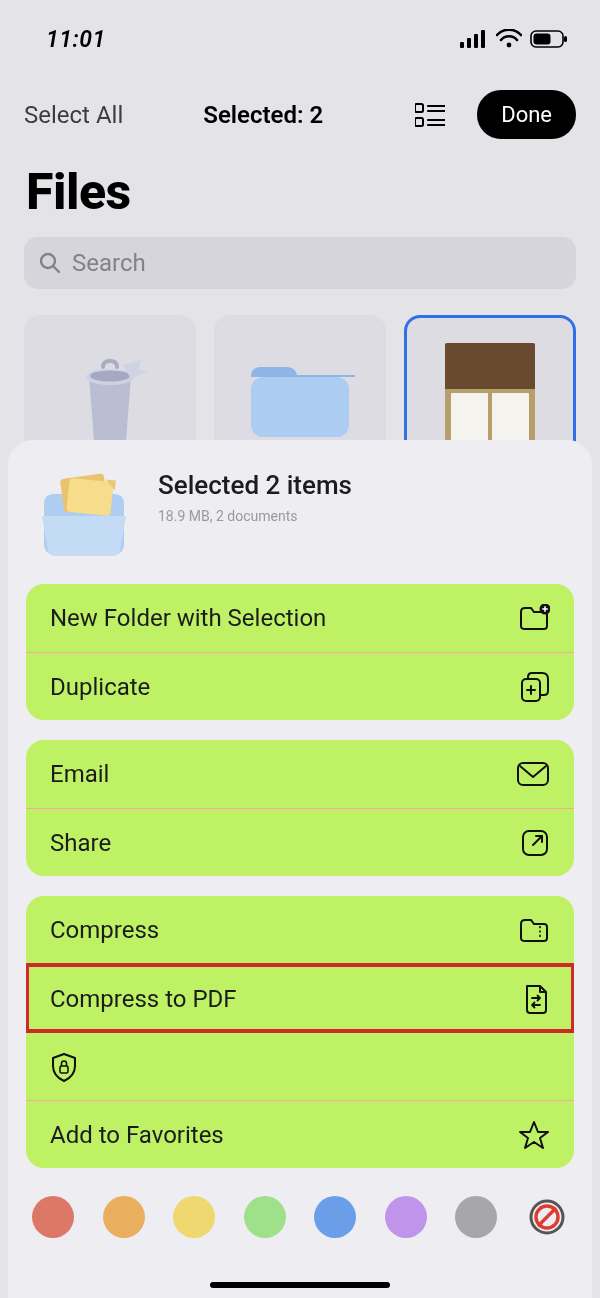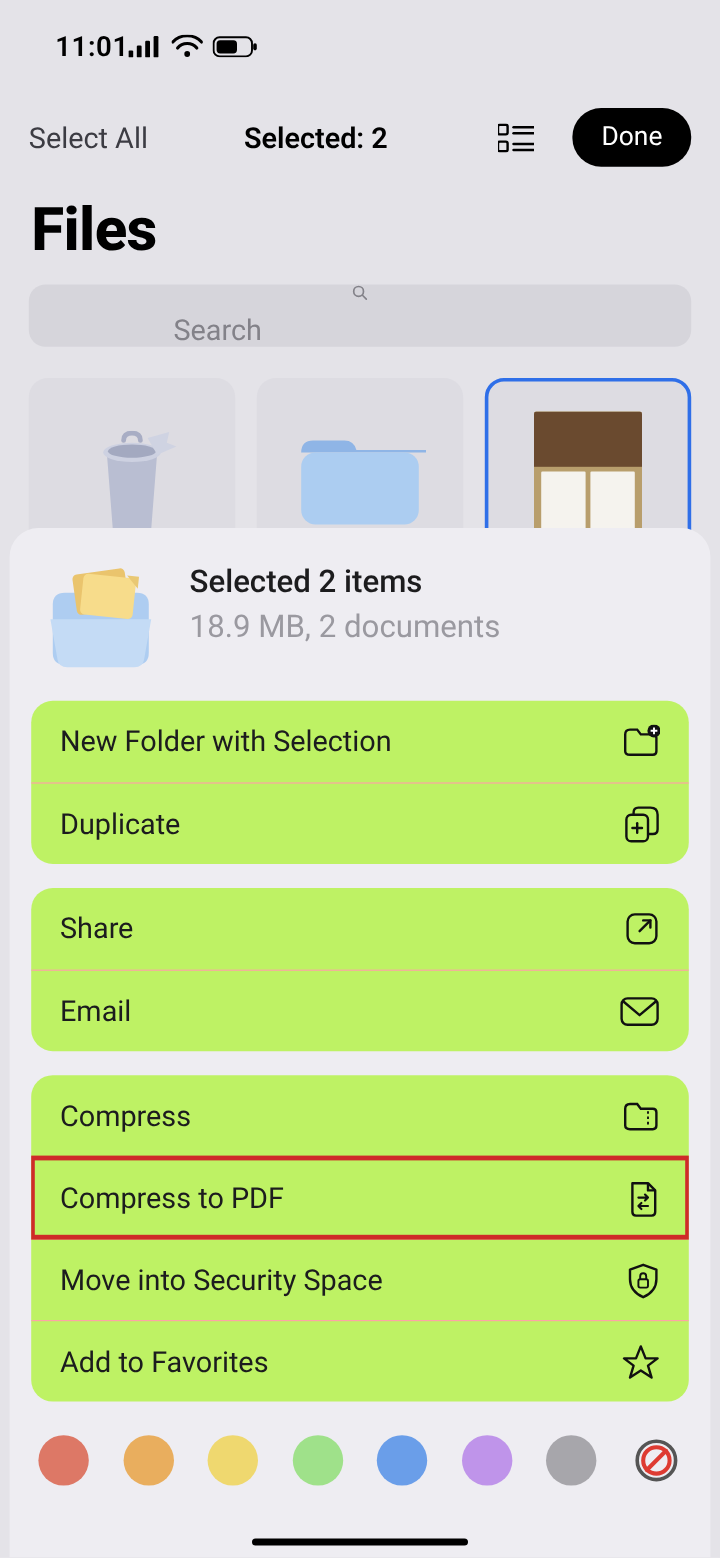--- a/index.html
+++ b/index.html
@@ -1,56 +1,56 @@
 <!DOCTYPE html>
 <html><head>
 <meta charset="utf-8">
 <style>
   * { box-sizing: border-box; margin: 0; padding: 0; font-family: -apple-system, BlinkMacSystemFont, "Segoe UI", Roboto, Helvetica, Arial, sans-serif; }
   html, body { width: 600px; height: 1298px; background: #e4e3e8; overflow: hidden; position: relative; }
 
   
-  .status-bar { display:flex; justify-content:flex-start; align-items:center; padding: 28px 32px 10px 46px; height:60px; }
+  .status-bar { display:flex; justify-content:space-between; align-items:center; padding: 28px 32px 10px 46px; height:60px;font-style:italic; }
   .status-time { font-size:23px; font-weight:600; letter-spacing:0.5px; }
   .status-right { display:flex; align-items:center; gap:8px; }
   .status-right svg { display:block; }
 
   
   .toolbar { display:flex; align-items:center; padding: 30px 24px 6px 24px; gap: 12px; }
   .tb-left { font-size:24px; color:#3c3c43; }
   .tb-center { flex:1; text-align:center; font-size:24px; font-weight:600; }
   .tb-icons { width:38px; height:38px; margin-left:8px; margin-right:16px; display:flex; align-items:center; justify-content:center; }
   .done-btn { background:#000; color:#fff; border:none; border-radius:24px; font-size:22px; font-weight:400; padding:12px 24px; }
 
   
   .page-title { font-size:50px; font-weight:800; padding: 18px 38px 8px 26px; letter-spacing:-0.5px; }
 
   
-  .search-wrap { margin: 8px 24px 0 24px; background:#d6d5db; border-radius:14px; height:52px; display:flex; align-items:center; padding:0 14px; gap:10px;flex-direction:column; }
+  .search-wrap { margin: 8px 24px 0 24px; background:#d6d5db; border-radius:14px; height:52px; display:flex; align-items:center; padding:0 14px; gap:10px; }
   .search-wrap input { border:none; background:transparent; outline:none; font-size:24px; color:#838289; flex:1; }
   .search-wrap input::placeholder { color:#838289; }
 
   
   .grid-row { display:flex; gap:18px; padding: 26px 24px 0 24px; }
   .grid-item { width:175px; height:175px; background:#dddce2; border-radius:16px; display:flex; align-items:center; justify-content:center; position:relative; }
   .grid-item.selected { border:3px solid #2f6fe8; background:#dddce2; padding:0; }
   .grid-item .thumb { width:90px; height:120px; background:#b89e6c; position:relative; border-radius:2px; overflow:hidden; }
   .thumb .strip { position:absolute; bottom:20px; left:6px; right:6px; height:50px; display:flex; gap:4px; }
   .thumb .strip div { flex:1; background:#f5f3ee; border-radius:1px; }
   .thumb .top { position:absolute; top:0; left:0; right:0; height:46px; background:#6a4a2f; }
 
   
   .folder-big svg, .trash-big svg { display:block; }
 
   
   .sheet { position:absolute; left:8px; right:8px; top:440px; bottom:0; background:#eeedf2; border-radius:24px 24px 0 0; padding:18px 18px 0 18px; }
   .sheet-header { display:flex; align-items:flex-start; gap:24px; padding:12px 8px 26px 8px; }
   .sheet-header .folder-open svg { display:block; }
   .sheet-header .titles .t1 { font-size:26px; font-weight:500; color:#1c1c1e; }
-  .sheet-header .titles .t2 { font-size:26px; color:#9a99a0; margin-top:8px; }
+  .sheet-header .titles .t2 { font-size:14px; color:#9a99a0; margin-top:8px; }
 
   .group { background:#bef264; border-radius:18px; overflow:hidden; margin-bottom:20px; }
   .row { display:flex; align-items:center; justify-content:space-between; padding:0 24px; height:68px; border-top:1px solid #fca5a5; }
   .group .row:first-child { border-top:none; }
   .row-label { font-size:24px; color:#1c1c1e; }
   .row svg { display:block; flex-shrink:0; }
   .row.highlight { outline:4px solid #cf2a29; outline-offset:-3px; position:relative; z-index:2; }
 
   
   .swatches { display:flex; justify-content:space-between; padding:8px 6px 0 6px; }
@@ -170,32 +170,32 @@
         <rect x="2" y="8" width="18" height="22" rx="4" stroke="#111" stroke-width="2" fill="none"></rect>
         <path d="M8 8 L8 6 Q8 2 12 2 L22 2 Q28 2 28 8 L28 20 Q28 24 24 24 L20 24" stroke="#111" stroke-width="2" fill="none"></path>
         <line x1="11" y1="15" x2="11" y2="23" stroke="#111" stroke-width="2" stroke-linecap="round"></line>
         <line x1="7" y1="19" x2="15" y2="19" stroke="#111" stroke-width="2" stroke-linecap="round"></line>
       </svg>
     </div>
   </div>
 
   <div class="group">
     <div class="row">
+      <span class="row-label">Email</span>
+      <svg width="34" height="26" viewBox="0 0 34 26">
+        <rect x="2" y="2" width="30" height="22" rx="5" stroke="#111" stroke-width="2" fill="none"></rect>
+        <path d="M4 5 L17 16 L30 5" stroke="#111" stroke-width="2" fill="none" stroke-linecap="round" stroke-linejoin="round"></path>
+      </svg>
+    </div>
+    <div class="row">
       <span class="row-label">Share</span>
       <svg width="30" height="30" viewBox="0 0 30 30">
         <rect x="3" y="3" width="24" height="24" rx="6" stroke="#111" stroke-width="2" fill="none"></rect>
         <path d="M13 17 L22 8" stroke="#111" stroke-width="2" stroke-linecap="round"></path>
         <path d="M16 8 L22 8 L22 14" stroke="#111" stroke-width="2" fill="none" stroke-linecap="round" stroke-linejoin="round"></path>
-      </svg>
-    </div>
-    <div class="row">
-      <span class="row-label">Email</span>
-      <svg width="34" height="26" viewBox="0 0 34 26">
-        <rect x="2" y="2" width="30" height="22" rx="5" stroke="#111" stroke-width="2" fill="none"></rect>
-        <path d="M4 5 L17 16 L30 5" stroke="#111" stroke-width="2" fill="none" stroke-linecap="round" stroke-linejoin="round"></path>
       </svg>
     </div>
   </div>
 
   <div class="group">
     <div class="row">
       <span class="row-label">Compress</span>
       <svg width="32" height="28" viewBox="0 0 32 28">
         <path d="M3 8 Q3 4 7 4 L13 4 L16 8 L26 8 Q29 8 29 11 L29 22 Q29 25 26 25 L7 25 Q3 25 3 22 Z" stroke="#111" stroke-width="2" fill="none"></path>
         <line x1="22" y1="10" x2="22" y2="22" stroke="#111" stroke-width="1.6" stroke-dasharray="2.2 2.2"></line>
@@ -204,21 +204,20 @@
     <div class="row highlight">
       <span class="row-label">Compress to PDF</span>
       <svg width="28" height="32" viewBox="0 0 28 32">
         <path d="M5 3 L18 3 L24 9 L24 27 Q24 30 21 30 L8 30 Q5 30 5 27 Z" stroke="#111" stroke-width="2" fill="none" stroke-linejoin="round"></path>
         <path d="M18 3 L18 9 L24 9" stroke="#111" stroke-width="2" fill="none" stroke-linejoin="round"></path>
         <path d="M10 15 L18 15 M18 15 L15.5 12.5 M18 15 L15.5 17.5" stroke="#111" stroke-width="1.8" fill="none" stroke-linecap="round" stroke-linejoin="round"></path>
         <path d="M18 22 L10 22 M10 22 L12.5 19.5 M10 22 L12.5 24.5" stroke="#111" stroke-width="1.8" fill="none" stroke-linecap="round" stroke-linejoin="round"></path>
       </svg>
     </div>
     <div class="row">
-      <span class="row-label">Move into Security Space</span>
       <svg width="28" height="32" viewBox="0 0 28 32">
         <path d="M14 3 L25 7 L25 15 Q25 25 14 30 Q3 25 3 15 L3 7 Z" stroke="#111" stroke-width="2" fill="none" stroke-linejoin="round"></path>
         <rect x="10" y="15" width="8" height="7" rx="1.5" stroke="#111" stroke-width="1.6" fill="none"></rect>
         <path d="M11.5 15 L11.5 12.5 Q11.5 10 14 10 Q16.5 10 16.5 12.5 L16.5 15" stroke="#111" stroke-width="1.6" fill="none"></path>
       </svg>
     </div>
     <div class="row">
       <span class="row-label">Add to Favorites</span>
       <svg width="32" height="30" viewBox="0 0 32 30">
         <path d="M16 2 L20 12 L30 12 L22 18 L25 28 L16 22 L7 28 L10 18 L2 12 L12 12 Z" stroke="#111" stroke-width="2" fill="none" stroke-linejoin="round"></path>

